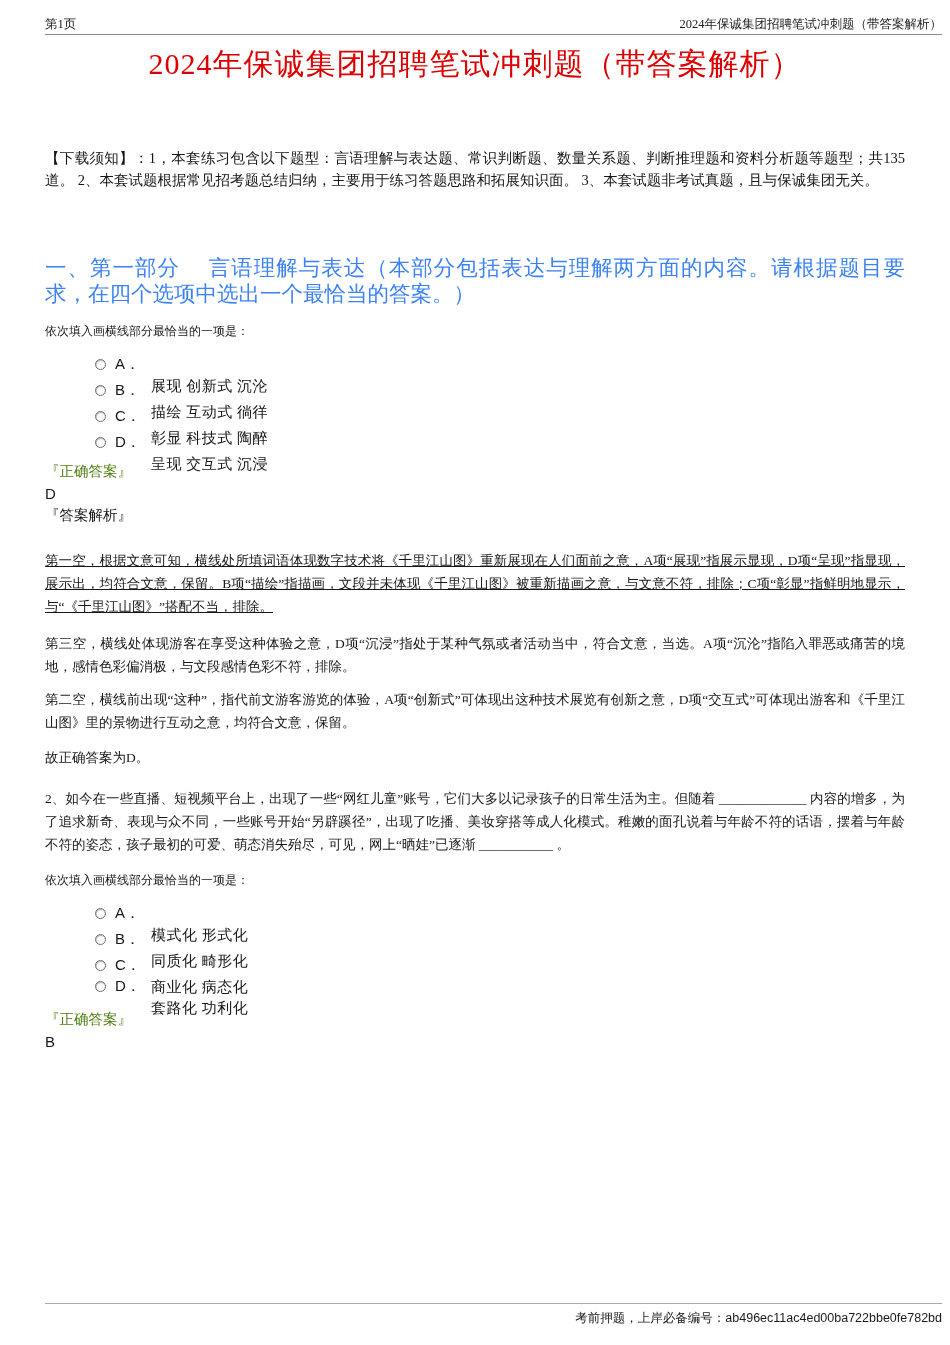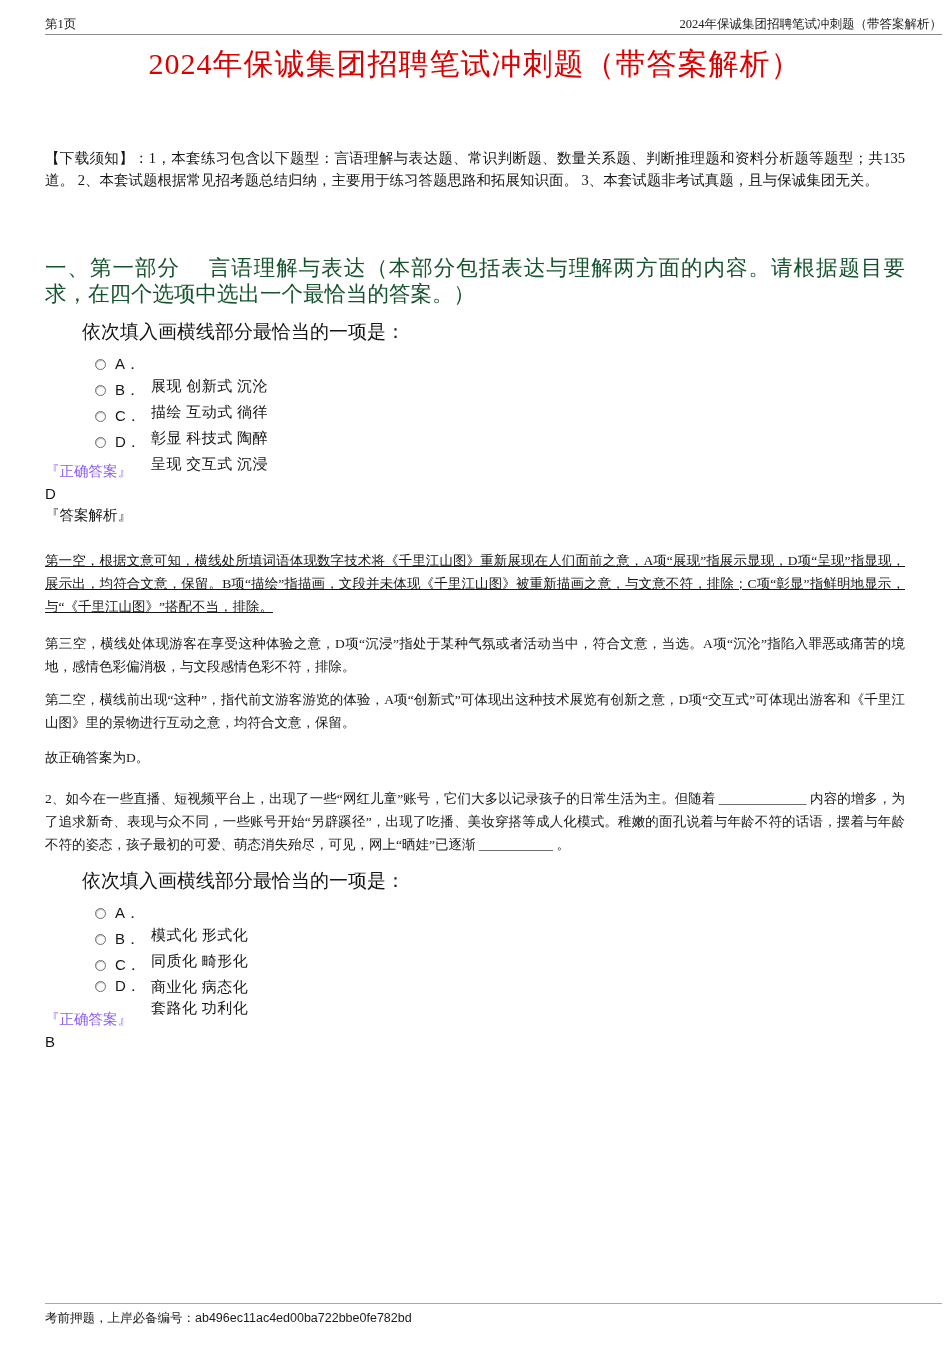--- a/index.html
+++ b/index.html
@@ -13,54 +13,54 @@
   .header {
     position:absolute; top:17px; left:45px; right:8px;
     display:flex; justify-content:space-between; align-items:flex-end;
     font-size:12.5px; line-height:15px; color:#1a1a1a;
     border-bottom:1px solid #8c8c8c; padding-bottom:2px;text-align:right;
   }
   
   .footer {
     position:absolute; top:1303px; left:45px; right:8px;
     border-top:1px solid #a9a9a9; padding-top:6px;
-    display:flex; justify-content:flex-start;
+    display:flex; justify-content:flex-end;
     font-size:12.5px; color:#1a1a1a;
   }
   .footer .num-value { font-family:"Liberation Sans","DejaVu Sans",sans-serif; }
   
   .content { position:absolute; top:33px; left:0; width:100%; padding:0 45px; }
   .doc-title {
     margin-top:10px; text-align:center; font-size:30px; line-height:42px;
     font-weight:normal; color:#dd0000; letter-spacing:1px;
   }
   .notice {
     margin-top:62px; font-size:14.5px; line-height:22px; text-align:justify;
   }
   .section-heading {
     margin-top:64px; font-size:21.5px; line-height:26px; font-weight:normal;
-    color:#14532d; text-align:justify;
+    color:#3b82f6; text-align:justify;
   }
   .stem { margin-top:20px; font-size:13.5px; line-height:23px; text-align:justify; }
   .stem.q2 { margin-top:18px; }
-  .prompt { margin-top:13px; font-size:19px; line-height:23px;margin-left:37px; }
+  .prompt { margin-top:13px; font-size:12px; line-height:23px; }
   .options { margin-top:8px; margin-left:50px; list-style:none; }
   .option { display:flex; align-items:center; height:26px; }
   .option.compact { height:17px; }
   .radio {
     width:11px; height:11px; border:1px solid #6e6e6e; border-radius:50%;
     background:#fdfdfd; box-shadow:inset 0.5px 1px 1px rgba(0,0,0,0.28);
     margin-right:9px; flex:0 0 auto; cursor:pointer;
   }
   .opt-letter {
     font-family:"Liberation Sans","DejaVu Sans",sans-serif;
     font-size:15px; width:36px; flex:0 0 auto;
   }
   .opt-text { font-size:15px; letter-spacing:0.5px;margin-top:44px; }
-  .answer-label { margin-top:6px; font-size:14.5px; line-height:21px; color:#8b5cf6; }
+  .answer-label { margin-top:6px; font-size:14.5px; line-height:21px; color:#4d7c0f; }
   .answer-letter {
     font-family:"Liberation Sans","DejaVu Sans",sans-serif;
     font-size:15px; line-height:21px; margin-top:1px;
   }
   .analysis-label { margin-top:1px; font-size:14.5px; line-height:21px; }
   .analysis-p { font-size:13.5px; line-height:23px; text-align:justify; }
   .analysis-p.p1 { margin-top:23px;text-decoration:underline; }
   .analysis-p.p2 { margin-top:10px; }
   .analysis-p.p3 { margin-top:14px; }
   .conclusion { margin-top:12px; font-size:13.5px; line-height:23px; }

